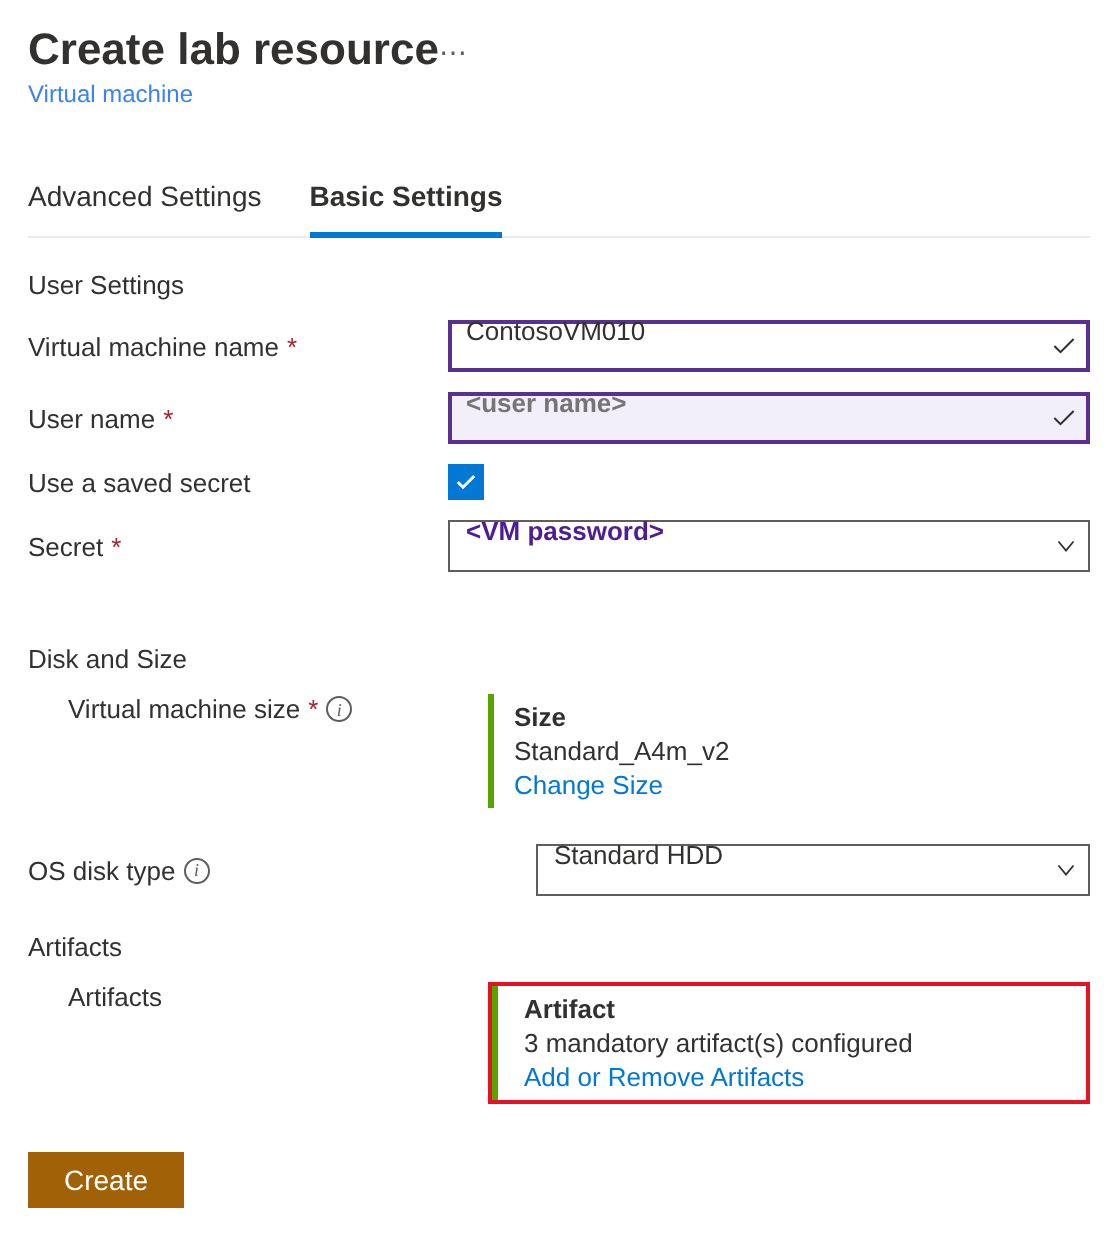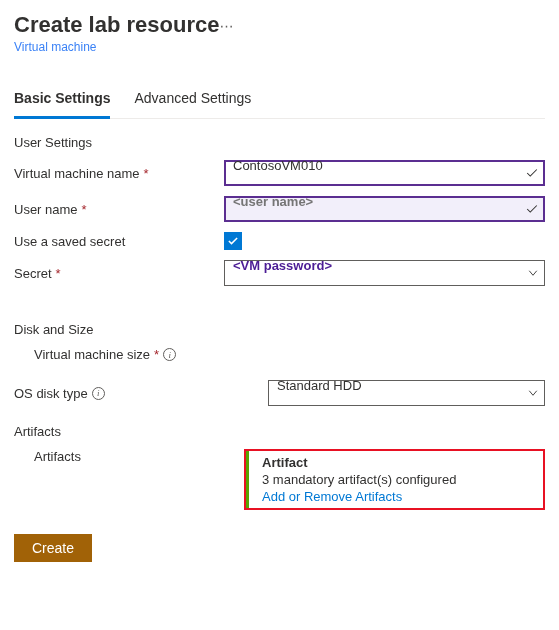--- a/index.html
+++ b/index.html
@@ -62,22 +62,22 @@
 
 
 
 <div class="header-row">
   <h1 class="page-title">Create lab resource</h1>
   <span class="dots">⋯</span>
 </div>
 <div class="subtitle">Virtual machine</div>
 
 <div class="tabs">
+  <div class="tab">Advanced Settings</div>
   <div class="tab active">Basic Settings</div>
-  <div class="tab">Advanced Settings</div>
 </div>
 
 <div class="section-label">User Settings</div>
 
 <div class="form-row">
   <div class="form-label">
     <span>Virtual machine name</span>
       <span class="req">*</span>
   </div>
   <div class="input-wrap">
@@ -132,20 +132,25 @@
 <div class="section-gap"></div>
 
 <div class="section-label">Disk and Size</div>
 
 <div class="form-row tall">
   <div class="form-label">
     <span>Virtual machine size</span>
       <span class="req">*</span>
     <span class="info-icon">i</span>
   </div>
+  <div class="vbar-block">
+    <div class="block-title">Size</div>
+    <div class="block-line">Standard_A4m_v2</div>
+    <div class="block-line link">Change Size</div>
+  </div>
 </div>
 
 <div class="form-row" style="margin-top:18px;">
   <div class="form-label">
     <span>OS disk type</span>
     <span class="info-icon">i</span>
   </div>
   <div class="input-wrap">
     <div class="select" style="display:flex;align-items:center;margin-left:44px;">Standard HDD</div>
     <span class="chevron">

